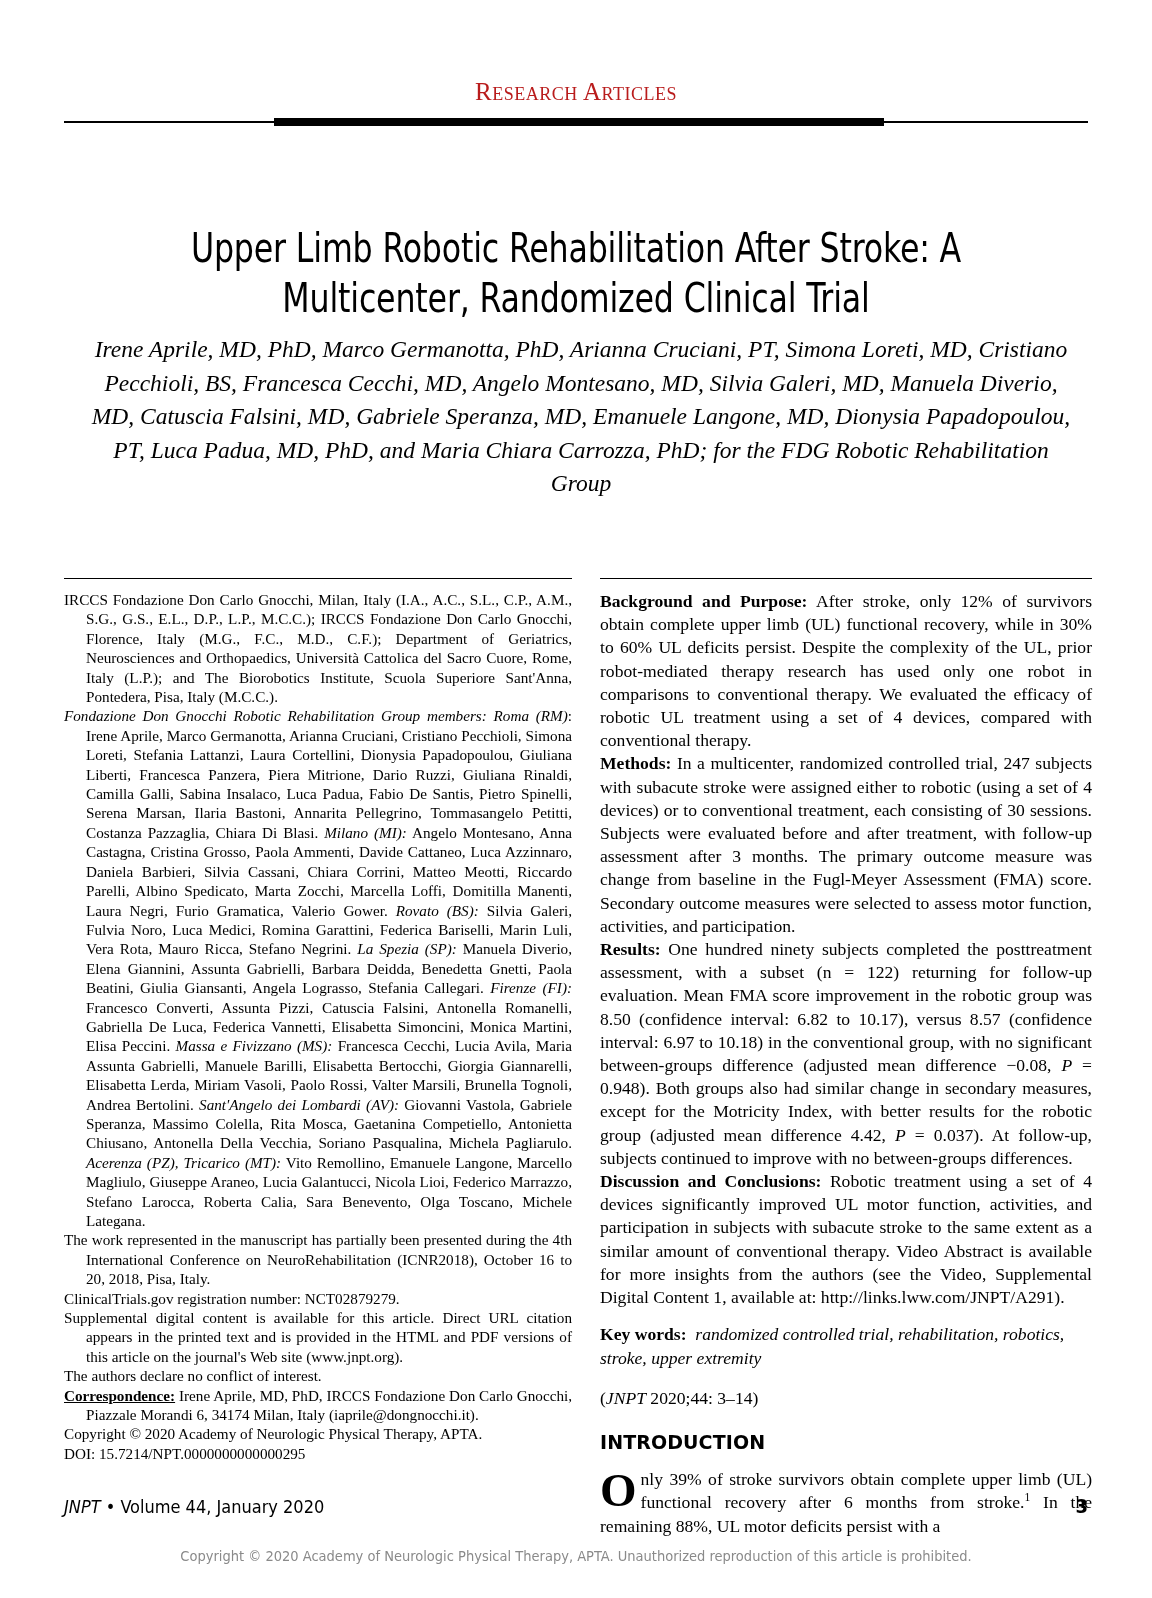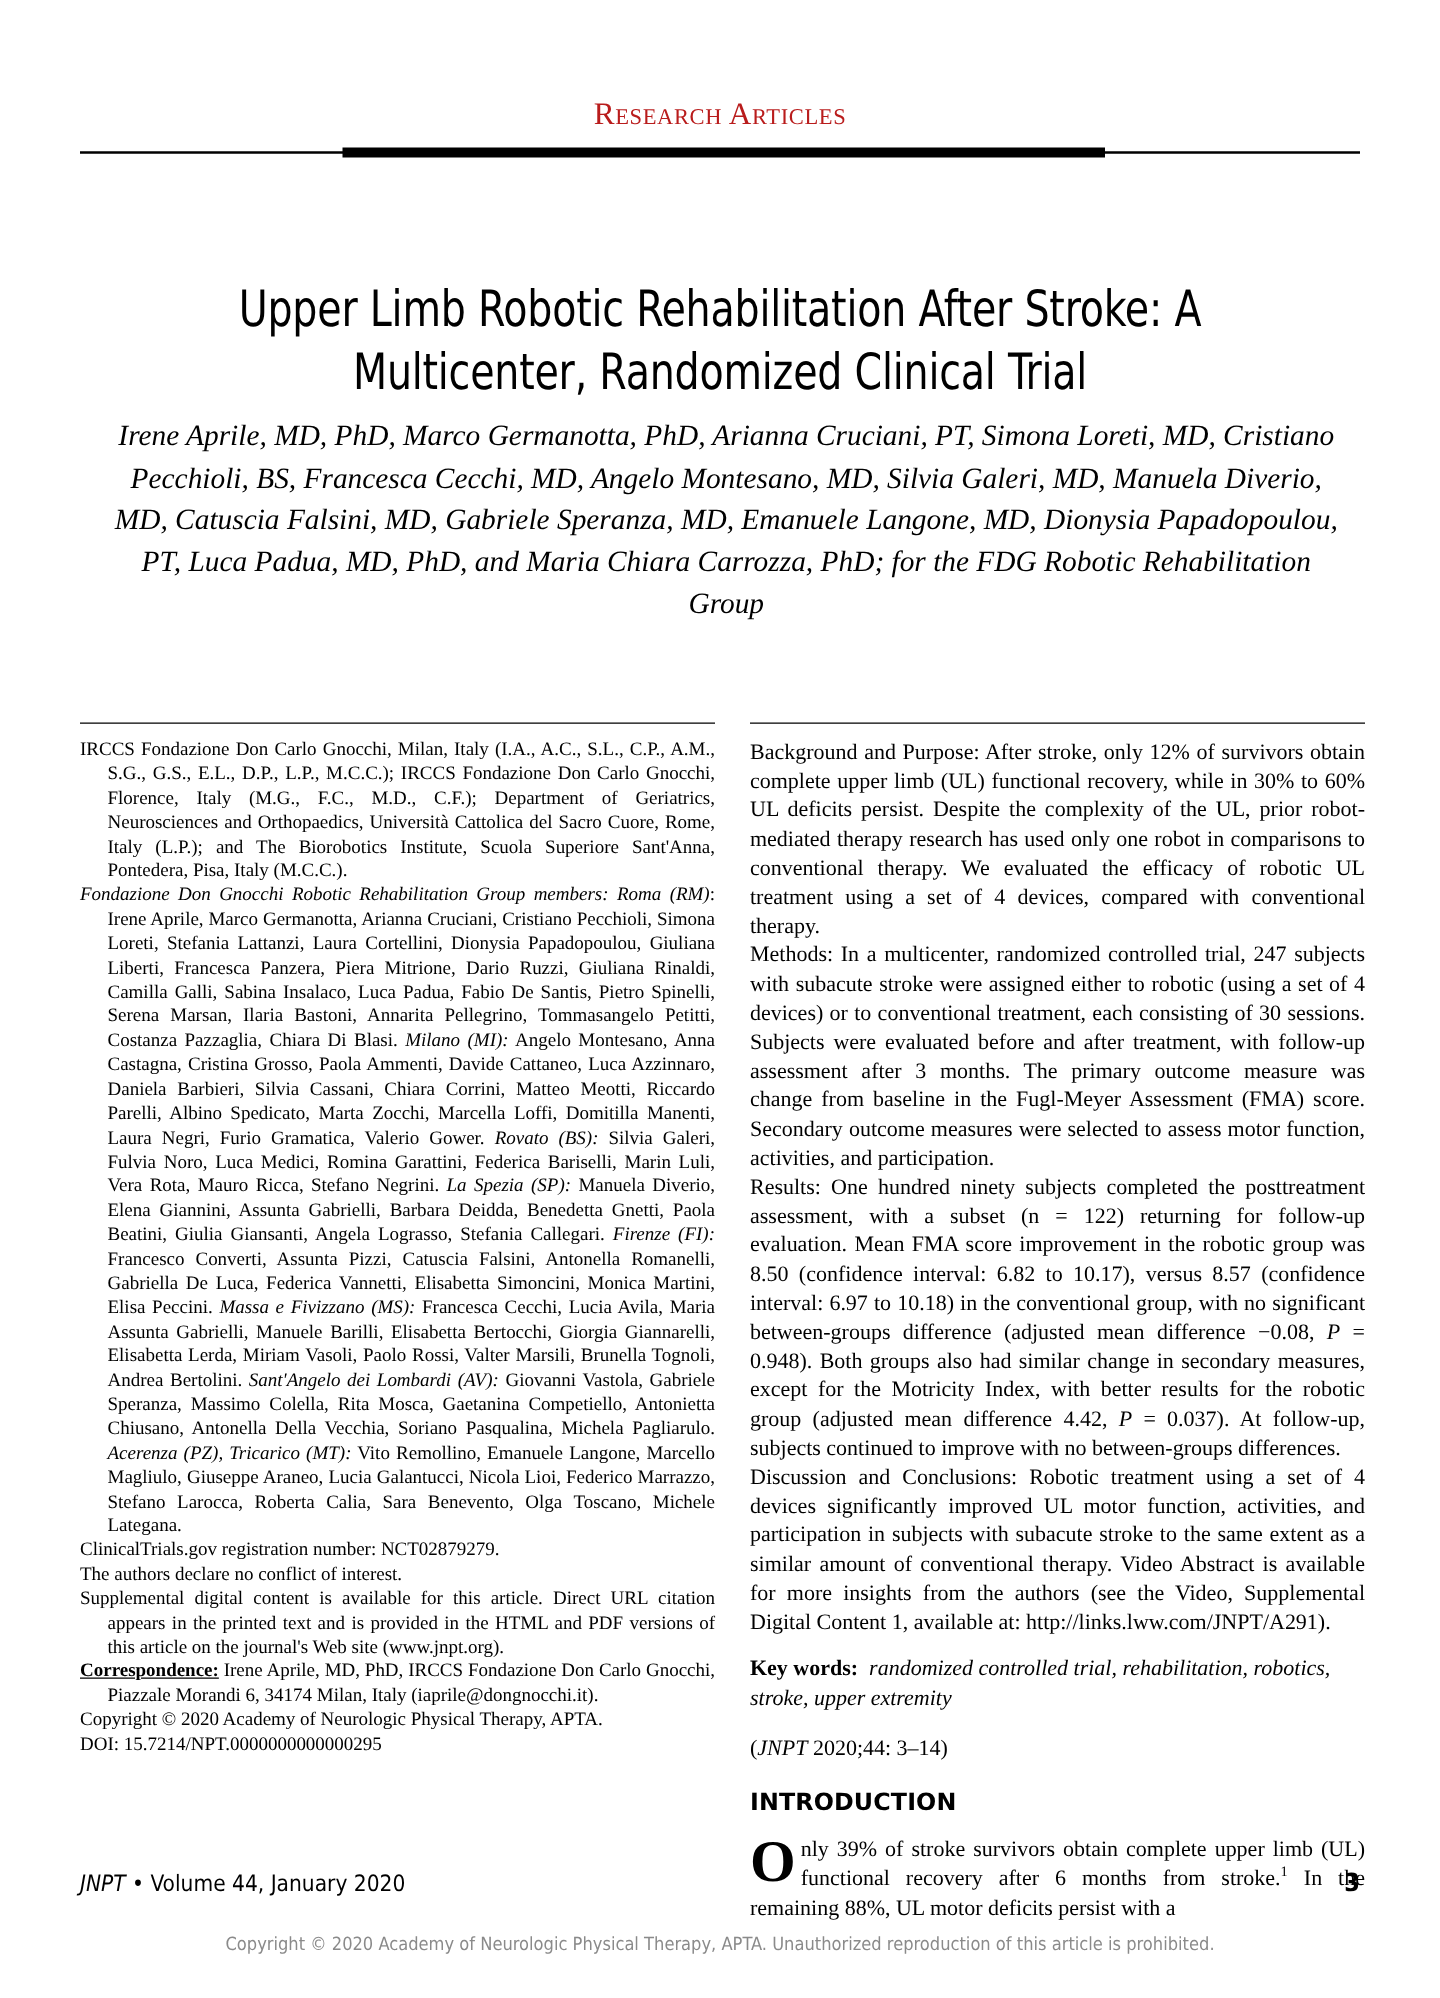--- a/index.html
+++ b/index.html
@@ -118,21 +118,21 @@
   .note i, .note em { font-style: italic; }
   .note b, .note strong { font-weight: bold; text-decoration: underline; }
 
   
   .abs {
     margin: 0;
     line-height: 23.2px;
     font-size: 17.6px;
     text-align: justify;
   }
-  .abs b { font-weight: normal; }
+  .abs b { font-weight: bold; }
   .abs i { font-style: italic; }
   .kw {
     margin-top: 14px;
     line-height: 23.2px;
     font-size: 17.6px;
     text-align: left;
   }
   .kw b { font-weight: bold; }
   .kw i { font-style: italic; }
   .cite {
@@ -206,23 +206,24 @@
 
   <div class="authors">Irene Aprile, MD, PhD, Marco Germanotta, PhD, Arianna Cruciani, PT, Simona Loreti, MD, Cristiano Pecchioli, BS, Francesca Cecchi, MD, Angelo Montesano, MD, Silvia Galeri, MD, Manuela Diverio, MD, Catuscia Falsini, MD, Gabriele Speranza, MD, Emanuele Langone, MD, Dionysia Papadopoulou, PT, Luca Padua, MD, PhD, and Maria Chiara Carrozza, PhD; for the FDG Robotic Rehabilitation Group</div>
 
   <div class="col col-left">
     <div class="col-rule"></div>
 
     <p class="note">IRCCS Fondazione Don Carlo Gnocchi, Milan, Italy (I.A., A.C., S.L., C.P., A.M., S.G., G.S., E.L., D.P., L.P., M.C.C.); IRCCS Fondazione Don Carlo Gnocchi, Florence, Italy (M.G., F.C., M.D., C.F.); Department of Geriatrics, Neurosciences and Orthopaedics, Università Cattolica del Sacro Cuore, Rome, Italy (L.P.); and The Biorobotics Institute, Scuola Superiore Sant'Anna, Pontedera, Pisa, Italy (M.C.C.).</p>
 
     <p class="note"><i>Fondazione Don Gnocchi Robotic Rehabilitation Group members:</i> <i>Roma (RM)</i><span>: Irene Aprile, Marco Germanotta, Arianna Cruciani, Cristiano Pecchioli, Simona Loreti, Stefania Lattanzi, Laura Cortellini, Dionysia Papadopoulou, Giuliana Liberti, Francesca Panzera, Piera Mitrione, Dario Ruzzi, Giuliana Rinaldi, Camilla Galli, Sabina Insalaco, Luca Padua, Fabio De Santis, Pietro Spinelli, Serena Marsan, Ilaria Bastoni, Annarita Pellegrino, Tommasangelo Petitti, Costanza Pazzaglia, Chiara Di Blasi. </span><i>Milano (MI):</i><span> Angelo Montesano, Anna Castagna, Cristina Grosso, Paola Ammenti, Davide Cattaneo, Luca Azzinnaro, Daniela Barbieri, Silvia Cassani, Chiara Corrini, Matteo Meotti, Riccardo Parelli, Albino Spedicato, Marta Zocchi, Marcella Loffi, Domitilla Manenti, Laura Negri, Furio Gramatica, Valerio Gower. </span><i>Rovato (BS):</i><span> Silvia Galeri, Fulvia Noro, Luca Medici, Romina Garattini, Federica Bariselli, Marin Luli, Vera Rota, Mauro Ricca, Stefano Negrini. </span><i>La Spezia (SP):</i><span> Manuela Diverio, Elena Giannini, Assunta Gabrielli, Barbara Deidda, Benedetta Gnetti, Paola Beatini, Giulia Giansanti, Angela Lograsso, Stefania Callegari. </span><i>Firenze (FI):</i><span> Francesco Converti, Assunta Pizzi, Catuscia Falsini, Antonella Romanelli, Gabriella De Luca, Federica Vannetti, Elisabetta Simoncini, Monica Martini, Elisa Peccini. </span><i>Massa e Fivizzano (MS):</i><span> Francesca Cecchi, Lucia Avila, Maria Assunta Gabrielli, Manuele Barilli, Elisabetta Bertocchi, Giorgia Giannarelli, Elisabetta Lerda, Miriam Vasoli, Paolo Rossi, Valter Marsili, Brunella Tognoli, Andrea Bertolini. </span><i>Sant'Angelo dei Lombardi (AV):</i><span> Giovanni Vastola, Gabriele Speranza, Massimo Colella, Rita Mosca, Gaetanina Competiello, Antonietta Chiusano, Antonella Della Vecchia, Soriano Pasqualina, Michela Pagliarulo. </span><i>Acerenza (PZ), Tricarico (MT):</i><span> Vito Remollino, Emanuele Langone, Marcello Magliulo, Giuseppe Araneo, Lucia Galantucci, Nicola Lioi, Federico Marrazzo, Stefano Larocca, Roberta Calia, Sara Benevento, Olga Toscano, Michele Lategana.</span></p>
 
+    <p class="note">The work represented in the manuscript has partially been presented during the 4th International Conference on NeuroRehabilitation (ICNR2018), October 16 to 20, 2018, Pisa, Italy.</p>
     <p class="note">ClinicalTrials.gov registration number: NCT02879279.</p>
+    <p class="note">Supplemental digital content is available for this article. Direct URL citation appears in the printed text and is provided in the HTML and PDF versions of this article on the journal's Web site (www.jnpt.org).</p>
     <p class="note">The authors declare no conflict of interest.</p>
-    <p class="note">Supplemental digital content is available for this article. Direct URL citation appears in the printed text and is provided in the HTML and PDF versions of this article on the journal's Web site (www.jnpt.org).</p>
     <p class="note"><b>Correspondence:</b><span> Irene Aprile, MD, PhD, IRCCS Fondazione Don Carlo Gnocchi, Piazzale Morandi 6, 34174 Milan, Italy (iaprile@dongnocchi.it).</span></p>
     <p class="note">Copyright © 2020 Academy of Neurologic Physical Therapy, APTA.</p>
     <p class="note">DOI: 15.7214/NPT.0000000000000295</p>
   </div>
 
   <div class="col col-right">
     <div class="col-rule"></div>
 
     <p class="abs"><b>Background and Purpose:</b><span> After stroke, only 12% of survivors obtain complete upper limb (UL) functional recovery, while in 30% to 60% UL deficits persist. Despite the complexity of the UL, prior robot-mediated therapy research has used only one robot in comparisons to conventional therapy. We evaluated the efficacy of robotic UL treatment using a set of 4 devices, compared with conventional therapy.</span></p>
 

